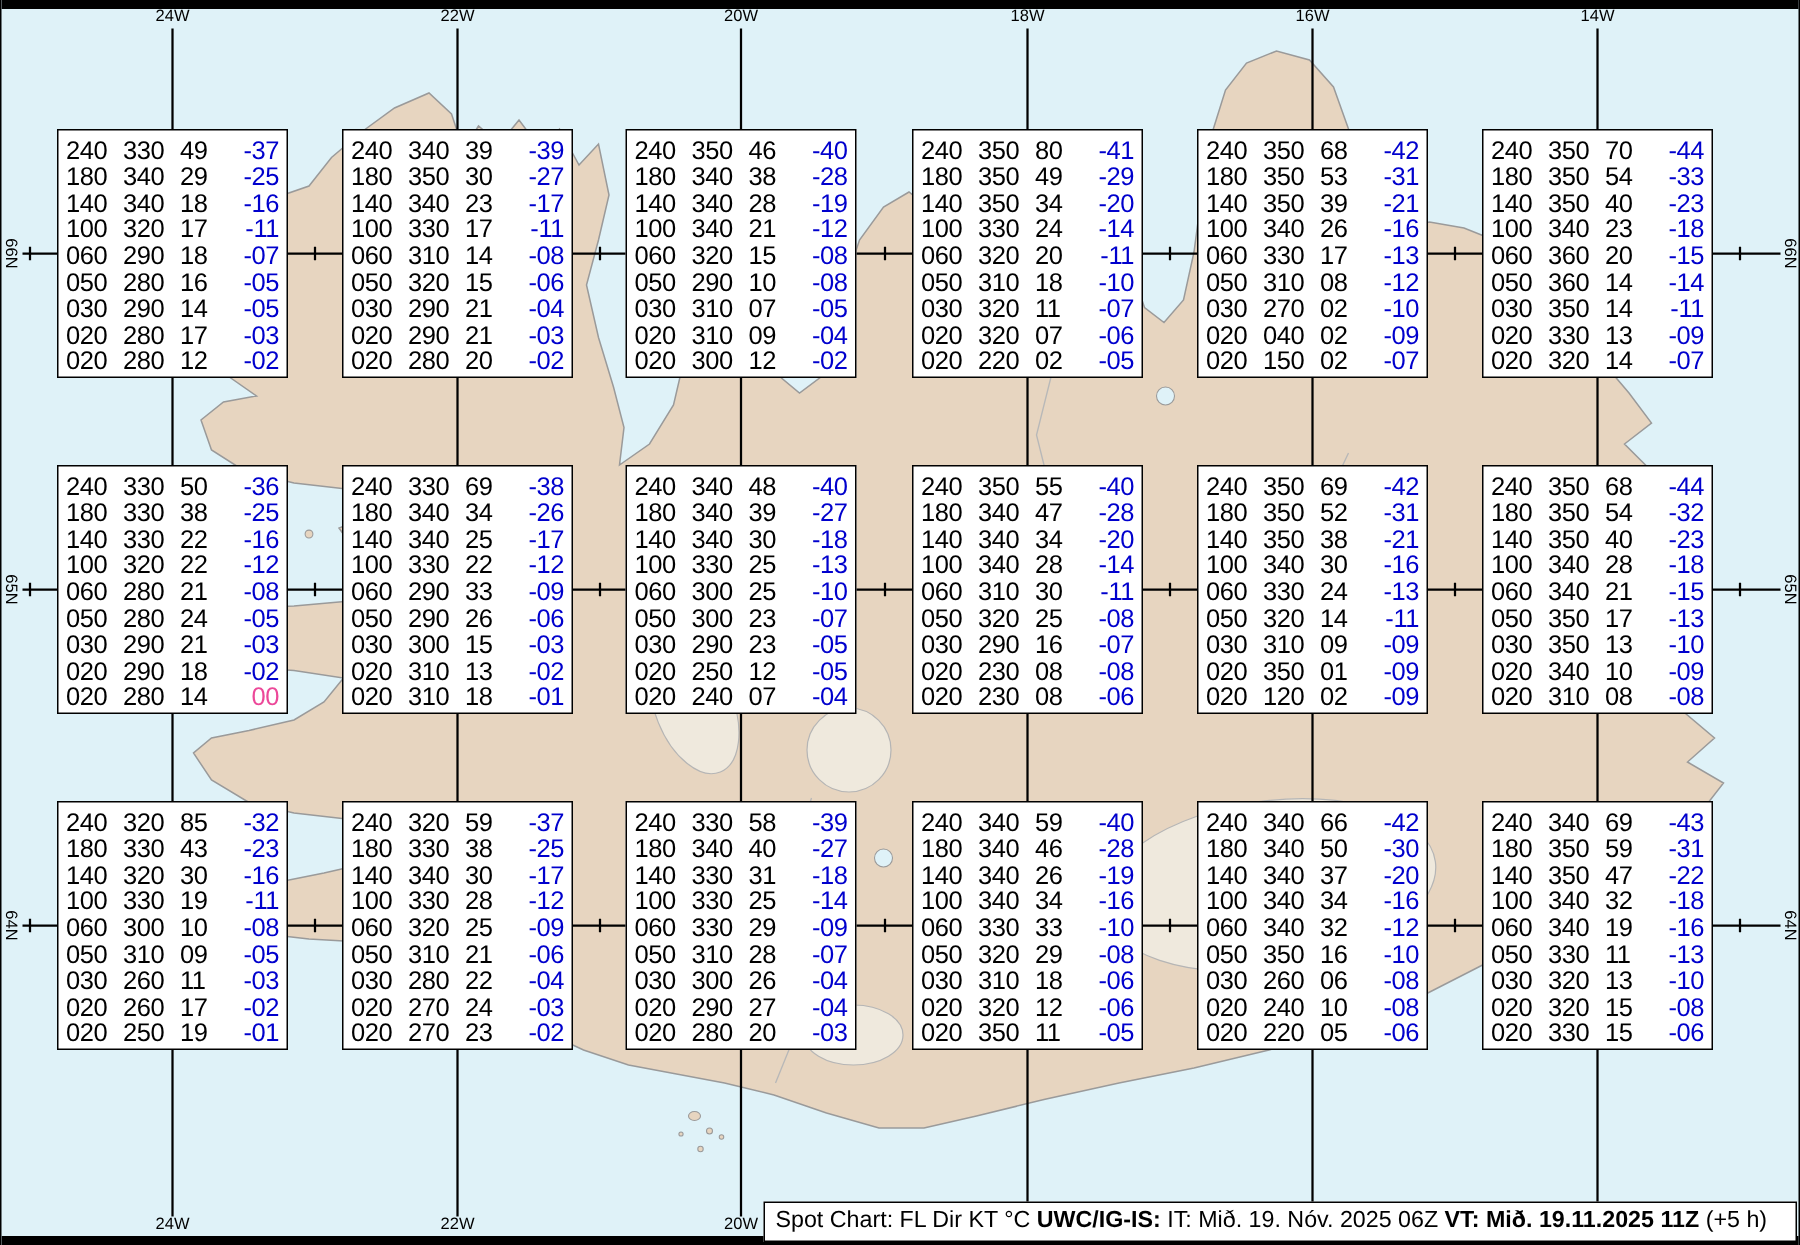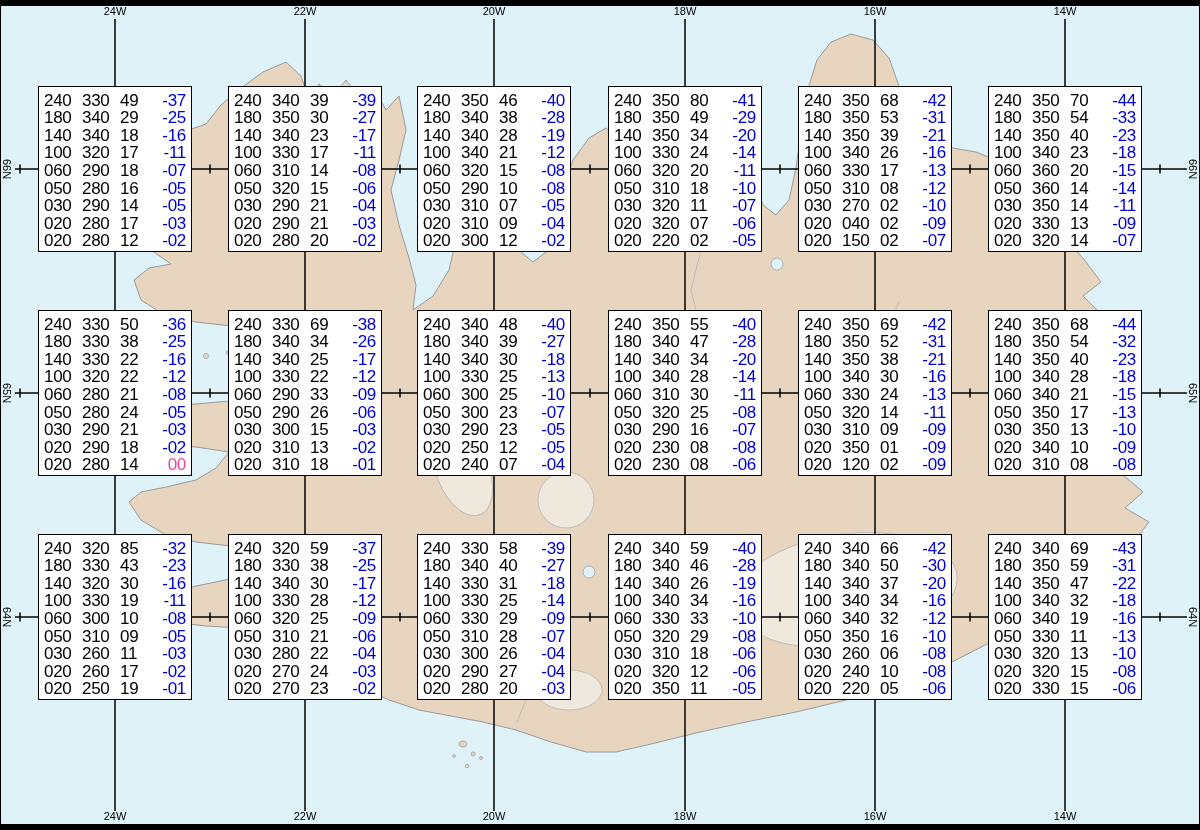--- a/index.html
+++ b/index.html
@@ -1192,14 +1192,15 @@
       <div class="lon-label" style="left: 1064px; top: 5px;">14W</div>
       <div class="lon-label" style="left: 1064px; top: 810px;">14W</div>
       <div class="lat-label" style="left: -9px; top: 163px;">66N</div>
       <div class="lat-label" style="left: 1177px; top: 163px;">66N</div>
       <div class="lat-label" style="left: -9px; top: 387px;">65N</div>
       <div class="lat-label" style="left: 1177px; top: 387px;">65N</div>
       <div class="lat-label" style="left: -9px; top: 611px;">64N</div>
       <div class="lat-label" style="left: 1177px; top: 611px;">64N</div>
     </div>
 
+  <div class="status-bar"><span>Spot Chart: FL Dir KT °C </span><b>UWC/IG-IS:</b><span> IT: Mið. 19. Nóv. 2025 06Z </span><b>VT: Mið. 19.11.2025 11Z</b><span> (+5 h)</span></div>
 
 </div>
 
 </body></html>

